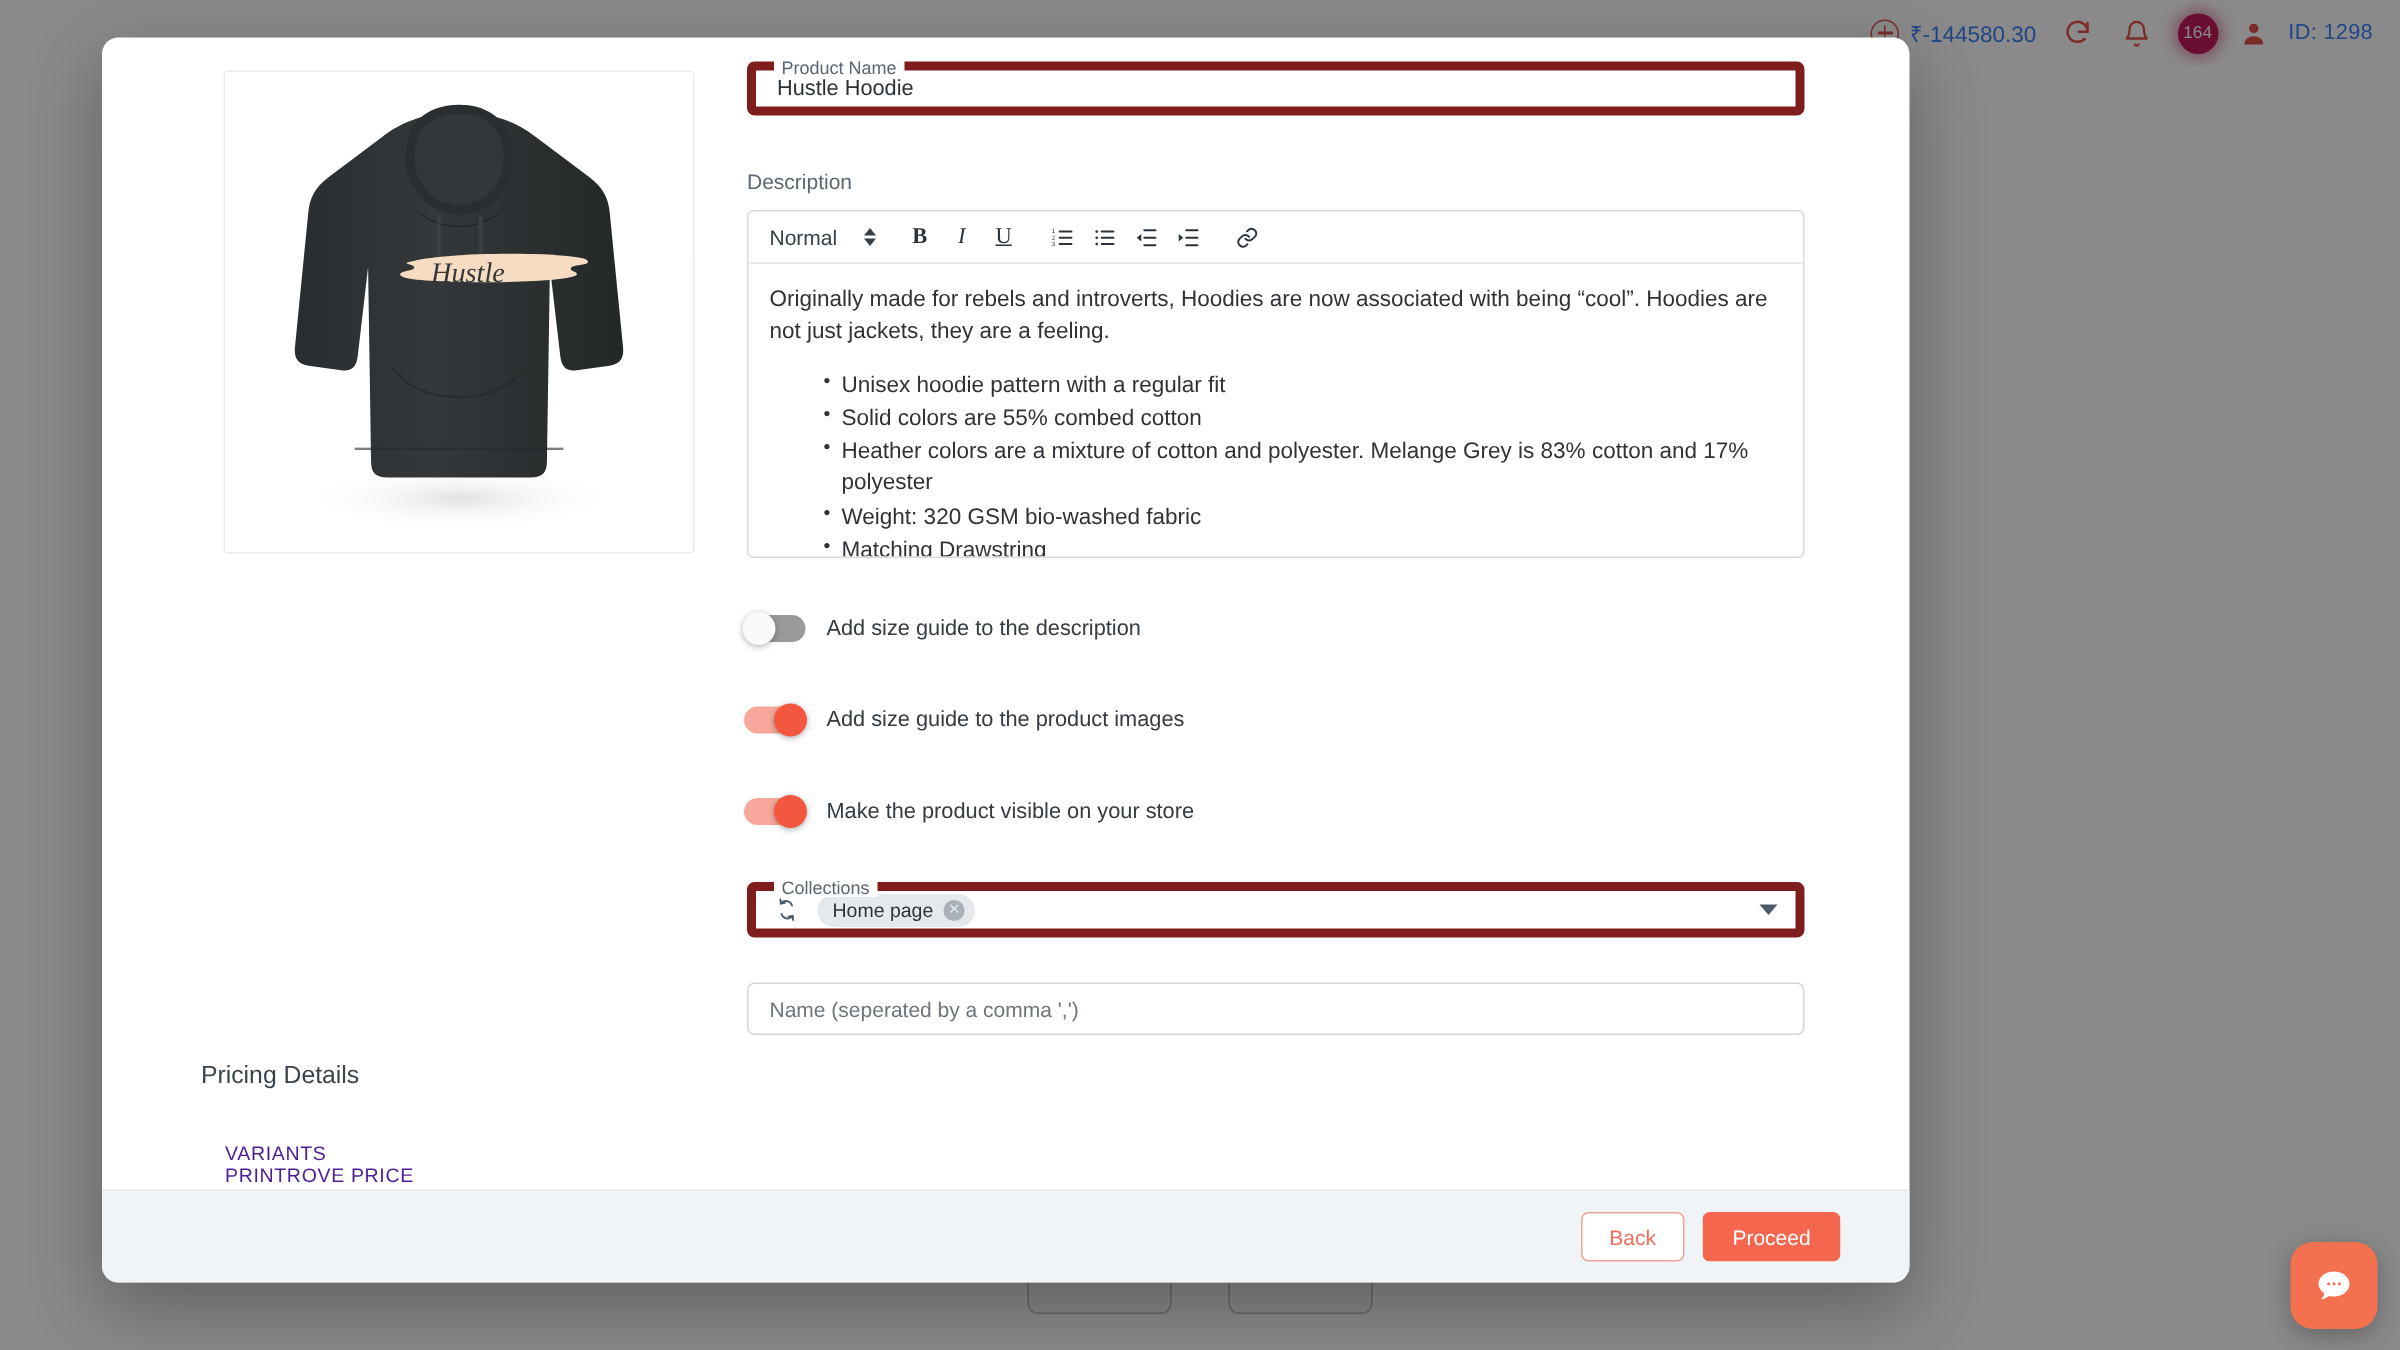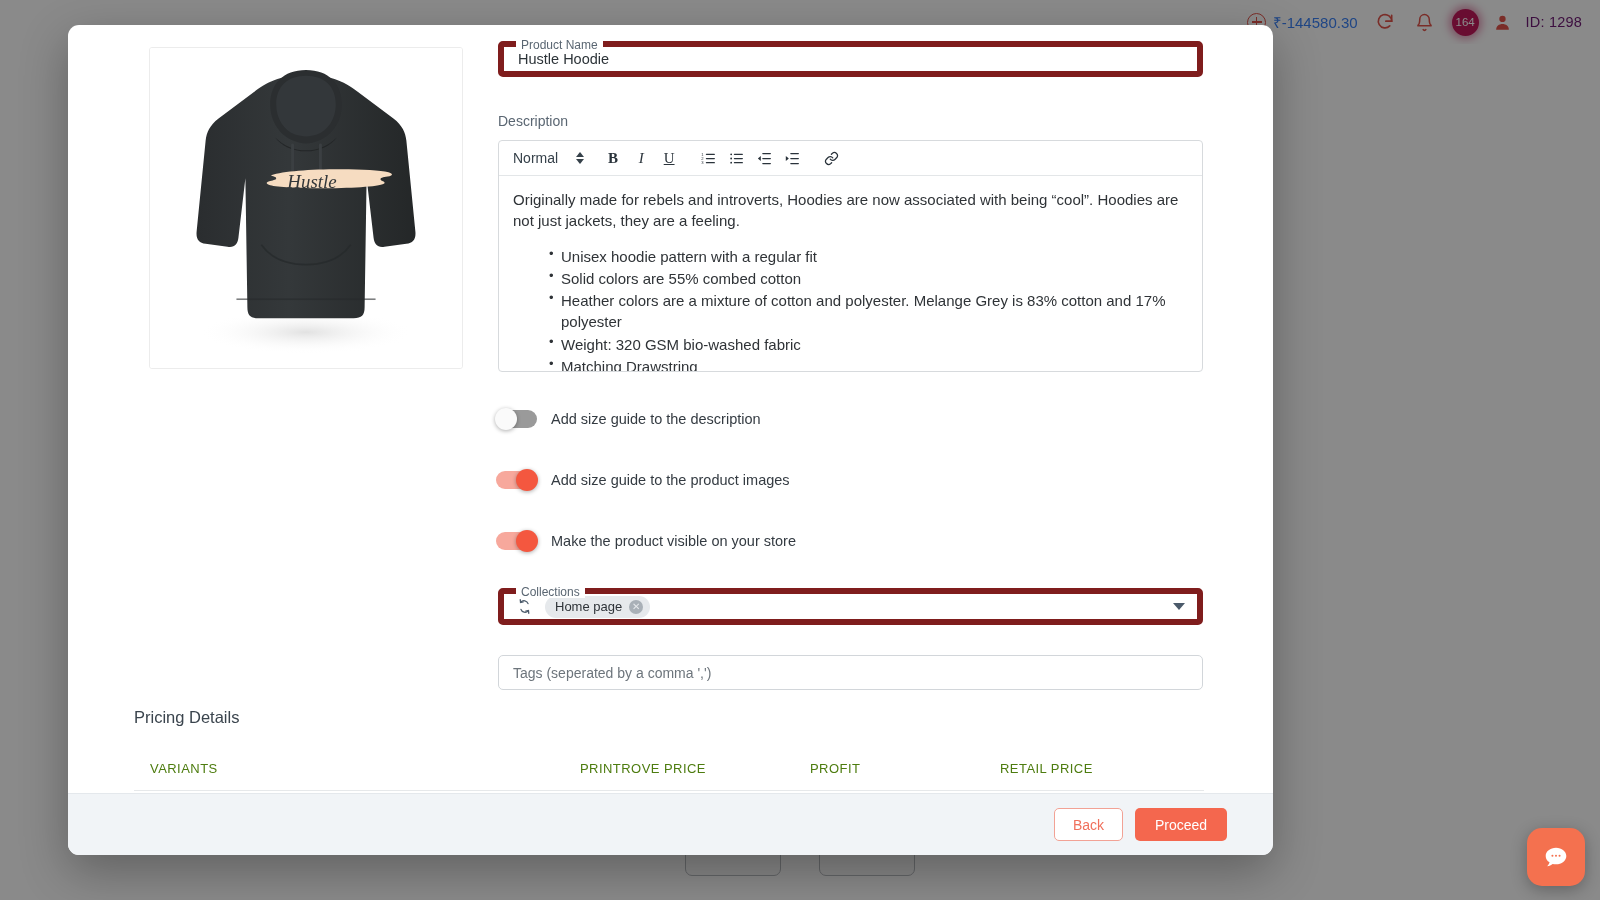--- a/index.html
+++ b/index.html
@@ -68,21 +68,21 @@
     background: #c2185b;
     color: #ffffff;
     font-size: 11.5px;
     display: flex; align-items: center; justify-content: center;
     box-shadow: 0 0 9px 3px rgba(194,24,91,.45);
     flex: none;
   }
 
   .user-icon { color: #e2544a; display: flex; align-items: center; }
 
-  .hdr-id { font-size: 14.5px; color: #701a75; letter-spacing: .2px; }
+  .hdr-id { font-size: 14.5px; color: #3b82f6; letter-spacing: .2px; }
 
   
   #bg-body { position: absolute; top: 44px; left: 0; right: 0; bottom: 0; background: #fff; }
   #bg-actions {
     position: absolute;
     bottom: 24px; left: 0; right: 0;
     display: flex; justify-content: center; gap: 38px;
   }
   .bg-btn {
     width: 96px; height: 36px;
@@ -309,21 +309,22 @@
   #pricing-title { font-size: 16.5px; color: #3a444d; }
   #pricing-table {
     margin-top: 22px;
     border-bottom: 1px solid #e6e8ea;
   }
   #pricing-head {
     display: flex;
     padding: 12px 16px 14px 16px;
     font-size: 13px;
     letter-spacing: .45px;
-    color: #4d7c0f;
+    color: #4c1d95;
+    flex-direction: column;
   }
   .col-variants { width: 430px; }
   .col-pprice   { width: 230px; }
   .col-profit   { width: 190px; }
   .col-rprice   { flex: 1; }
 
   
   #modal-footer {
     height: 62px;
     background: #f1f4f7;
@@ -580,21 +581,21 @@
 
           <span class="chip">
             <span>Home page</span>
             <span class="chip-x">✕</span>
           </span>
 
           <span id="collections-caret"></span>
         </div>
 
         <div id="tags-field">
-          <span id="tags-placeholder">Tags (seperated by a comma ',')</span>
+          <span id="tags-placeholder">Name (seperated by a comma ',')</span>
         </div>
       </div>
 
       <div id="pricing">
         <div id="pricing-title">Pricing Details</div>
         <div id="pricing-table">
           <div id="pricing-head">
             <span class="col-variants">VARIANTS</span>
             <span class="col-pprice">PRINTROVE PRICE</span>
             <span class="col-profit">PROFIT</span>

